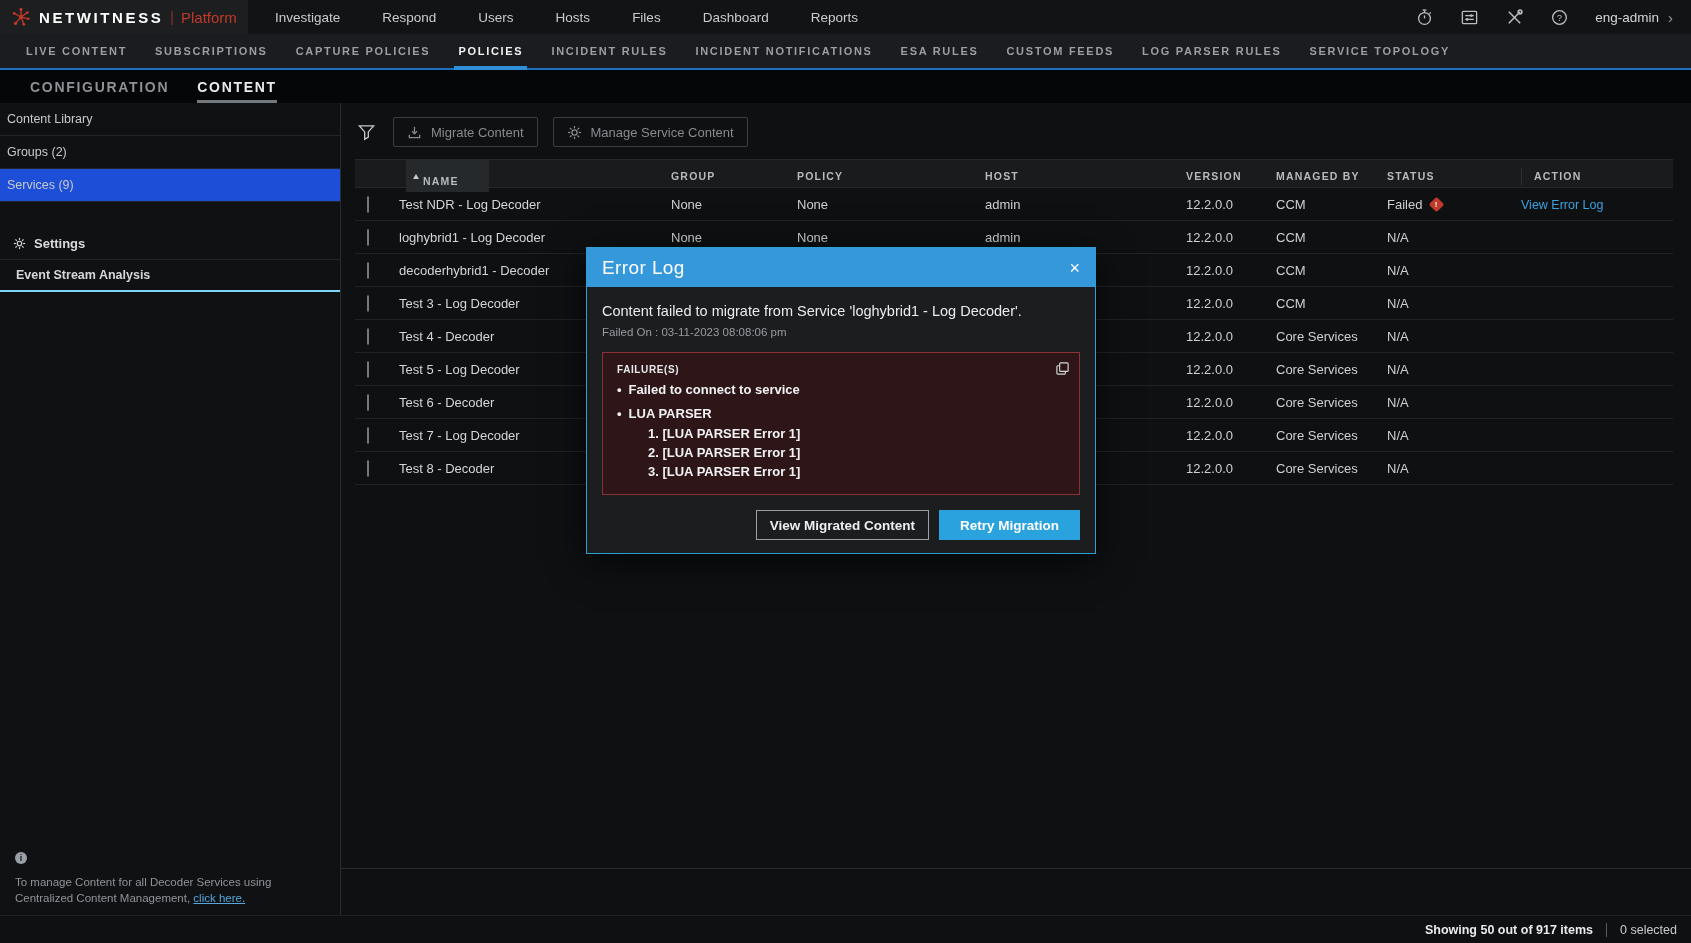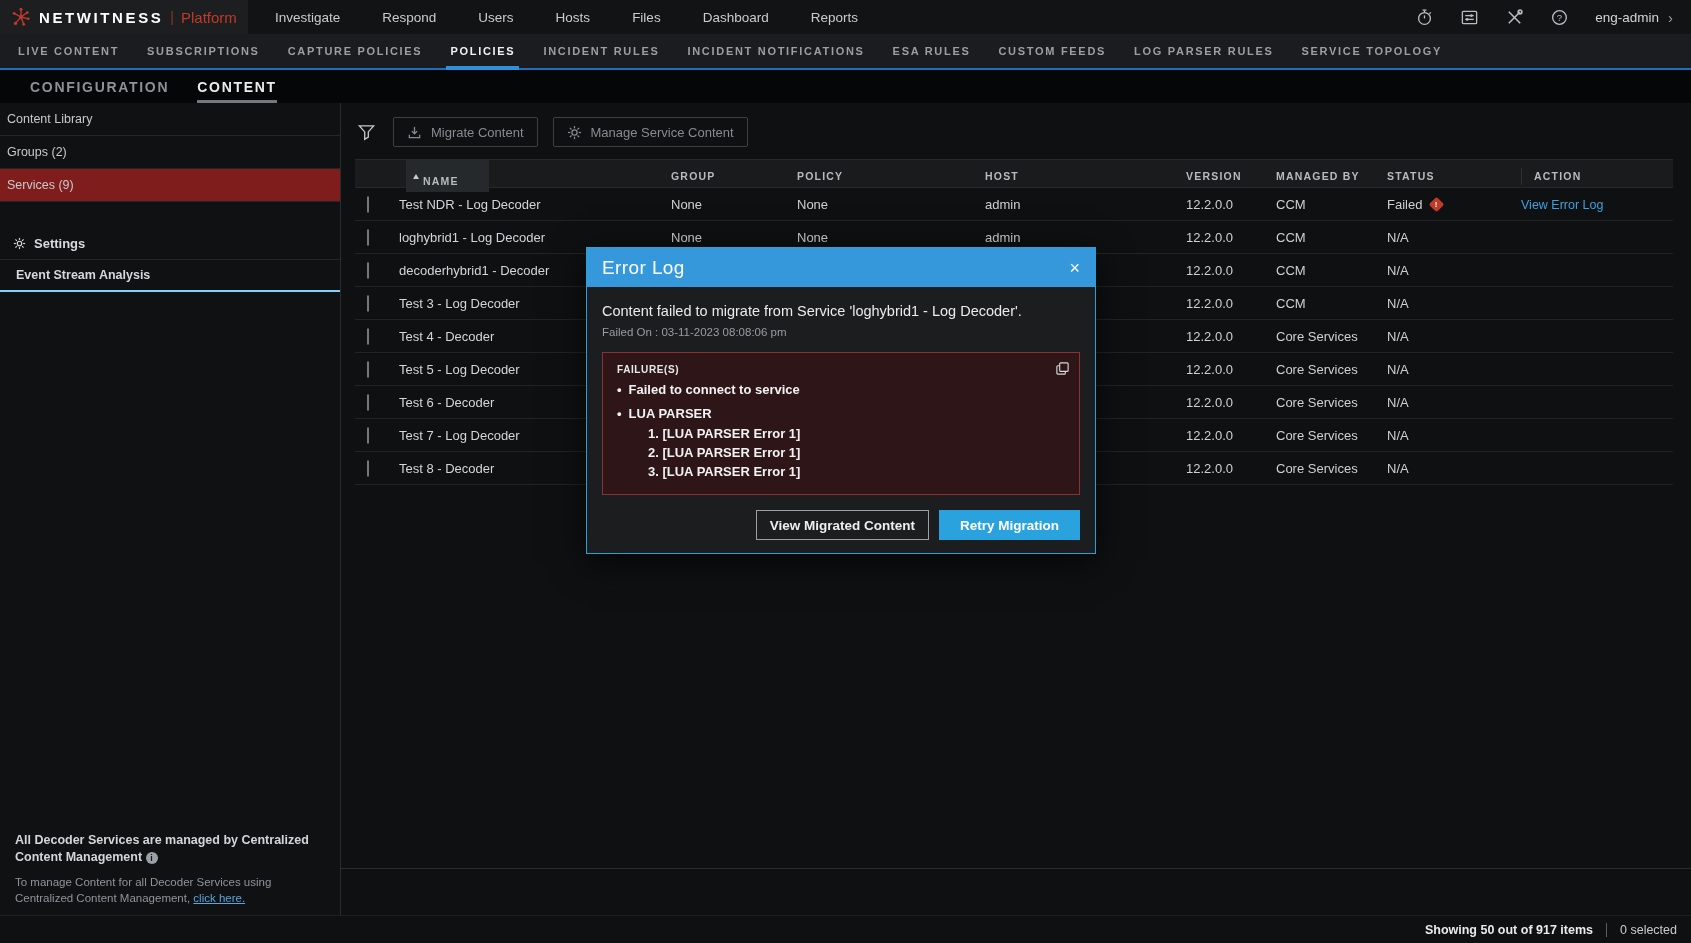--- a/index.html
+++ b/index.html
@@ -17,36 +17,36 @@
   .brand-sep { color:#8f3126; font-size:14px; }
   .brand-product { color:#c0392b; font-size:15px; }
   .primary-nav { display:flex; align-items:center; height:100%; margin-left:6px; }
   .pnav-item { color:#c9ccce; font-size:13.5px; padding:0 21px; height:100%; display:flex; align-items:center; cursor:pointer; }
   .topbar-right { margin-left:auto; display:flex; align-items:center; gap:26px; padding-right:18px; }
   .tb-icon { cursor:pointer; }
   .user-menu { display:flex; align-items:center; gap:9px; cursor:pointer; color:#d2d5d7; font-size:13.5px; }
   .chev { color:#9a9ea2; font-size:15px; }
 
   
-  .secondary-nav { height:36px; background:#1a1c1f; display:flex; align-items:flex-start; border-bottom:2px solid #1b6fbd; padding-left:4px; }
+  .secondary-nav { height:36px; background:#1a1c1f; display:flex; align-items:flex-start; border-bottom:2px solid #1b6fbd; padding-left:12px; }
   .snav-item { color:#9b9fa3; font-weight:700; font-size:11px; letter-spacing:1.7px; padding:0 14px; height:100%; display:flex; align-items:center; position:relative; cursor:pointer; white-space:nowrap; }
   .snav-item.active { color:#f0f1f2; }
   .snav-item.active::after { content:""; position:absolute; left:10px; right:10px; bottom:-2px; height:4px; background:#2f8fd8; }
 
   
   .tertiary-nav { height:33px; background:#050607; display:flex; align-items:center; padding-left:30px; gap:28px; }
   .tnav-item { color:#8e9296; font-weight:700; font-size:14px; letter-spacing:1.7px; height:100%; display:flex; align-items:center; position:relative; cursor:pointer; }
   .tnav-item.active { color:#e9ebec; }
   .tnav-item.active::after { content:""; position:absolute; left:0; right:0; bottom:0; height:3px; background:#73787d; }
 
   
   .app-body { display:flex; height:840px; }
   .sidebar { width:341px; background:#0f1113; border-right:1px solid #2a2d30; position:relative; }
   .side-item { height:33px; display:flex; align-items:center; padding-left:7px; font-size:12.5px; color:#c7cacc; border-bottom:1px solid #232628; cursor:pointer; }
-  .side-item.selected { background:#7f1d1d; }
+  .side-item.selected { background:#1d4ed8; }
   .side-settings { margin-top:25px; display:flex; align-items:center; gap:8px; padding-left:13px; height:32px; color:#d9dcde; font-size:13px; font-weight:700; cursor:pointer; }
   .side-esa { height:33px; border-top:1px solid #232628; border-bottom:2px solid #7dd3fc; display:flex; align-items:center; padding-left:16px; font-size:12.5px; font-weight:600; color:#d5d8da; cursor:pointer; }
   .side-note { position:absolute; left:0; bottom:36px; padding:0 22px 0 15px; }
   .note-title { font-size:12.5px; font-weight:700; color:#d3d6d8; line-height:1.4; }
   .info-icon { display:inline-flex; width:12px; height:12px; border-radius:50%; background:#9aa0a5; color:#16181a; font-size:9px; font-weight:700; align-items:center; justify-content:center; vertical-align:middle; cursor:pointer; font-style:normal; }
   .note-body { margin-top:7px; font-size:11.5px; color:#909499; line-height:1.45; }
   .note-link { color:#58a6dc; text-decoration:underline; cursor:pointer; }
 
   .main { flex:1; position:relative; }
   .main-divider { position:absolute; left:0; right:0; top:765px; border-top:1px solid #2a2d30; }
@@ -213,21 +213,20 @@
             <line x1="12.6" y1="5.4" x2="14.6" y2="3.4"></line>
         </svg>
       </span>
       <span>Settings</span>
     </div>
     <div class="side-esa">
       <span>Event Stream Analysis</span>
     </div>
     <div class="side-note">
       <div class="note-title">
-        <span>All Decoder Services are managed by Centralized Content Management</span>
         <span class="info-icon">
             <span>i</span>
           </span>
       </div>
       <div class="note-body">
         <span>To manage Content for all Decoder Services using Centralized Content Management, </span><a class="note-link">click here.</a>
       </div>
     </div>
   </aside>
 

